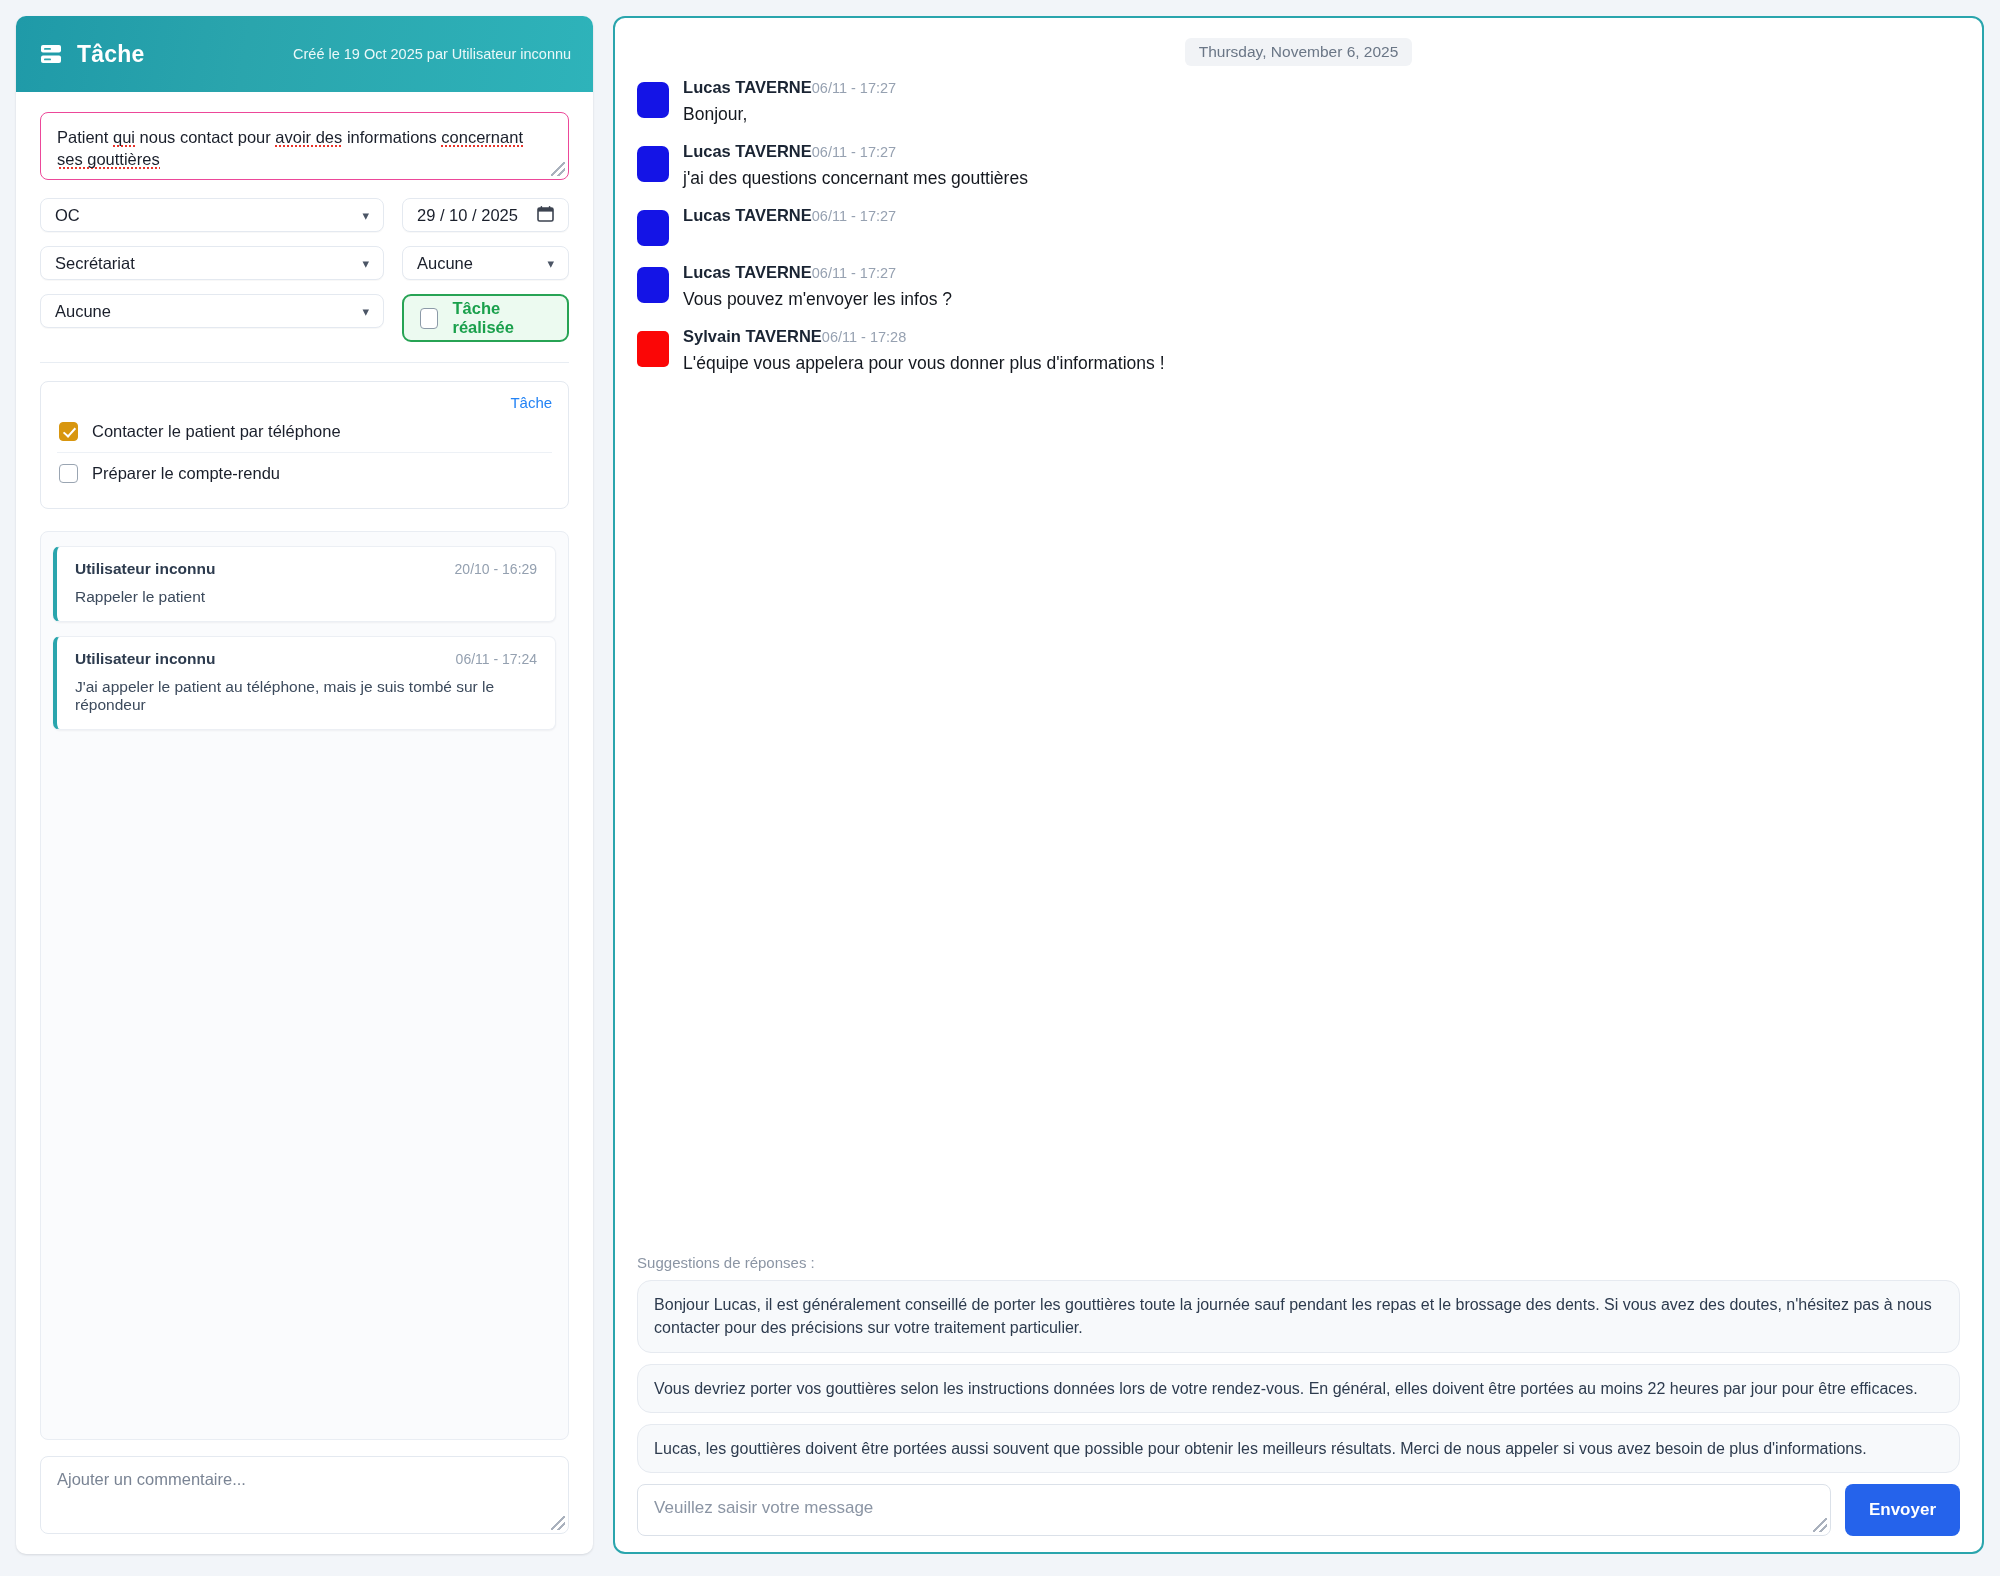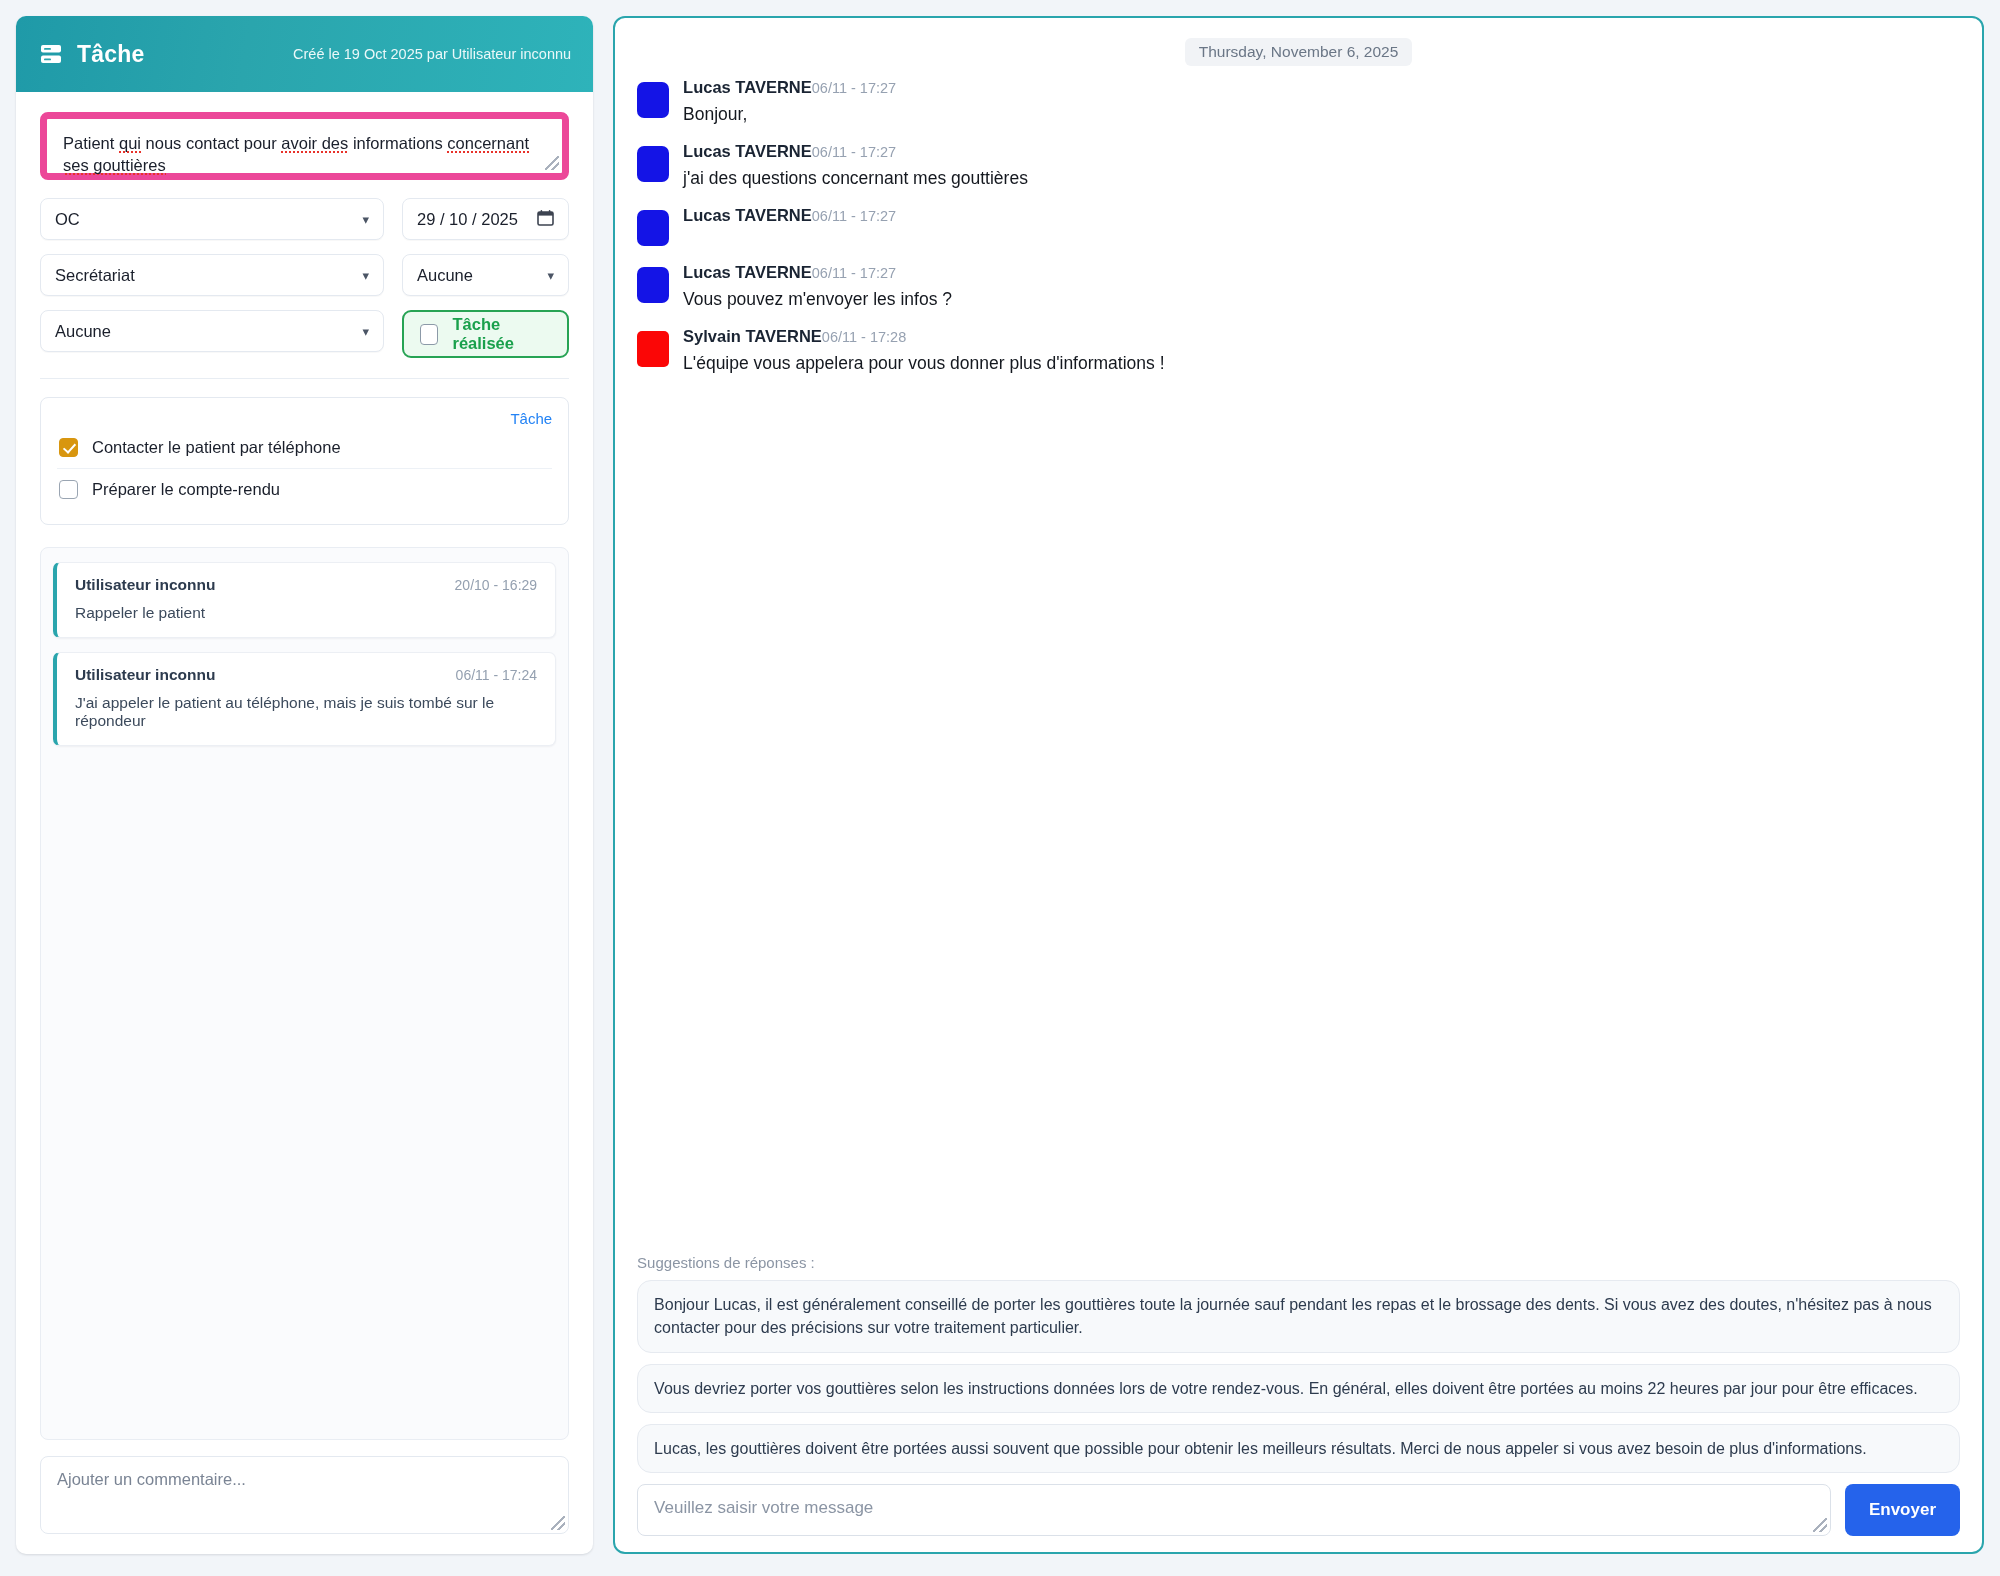--- a/index.html
+++ b/index.html
@@ -38,21 +38,21 @@
     flex: 0 0 auto;
   }
   .task-header-left { display:flex; align-items:center; gap:15px; }
   .rows-icon { width: 22px; height: 20px; display:block; }
   .task-title { font-size: 23px; font-weight: 700; letter-spacing: .2px; }
   .task-meta { font-size: 14.5px; color: #eaf8f9; font-weight: 400; }
 
   .left-body { padding: 20px 24px 0 24px; flex: 0 0 auto; }
 
   .desc-box {
-    border: 7px solid #ec4899;
+    border: 1px solid #ec4899;
     border-radius: 8px;
     background: #fff;
     height: 68px;
     padding: 13px 16px;
     position: relative;
     font-size: 16.5px;
     color: #1a1f2b;
     line-height: 1.35;
   }
   .sp { 
@@ -68,21 +68,21 @@
     opacity: .85;
   }
 
   .field-grid {
     margin-top: 18px;
     display: grid;
     grid-template-columns: 344px 1fr;
     gap: 14px 18px;
   }
   .sel, .datefield {
-    height: 42px;
+    height: 34px;
     border: 1px solid #e4e9f0;
     border-radius: 8px;
     background: #fff;
     display: flex;
     align-items: center;
     padding: 0 14px;
     font-size: 16.5px;
     color: #1a1f2b;
     justify-content: space-between;
     box-shadow: 0 1px 1px rgba(16,24,40,.03);

